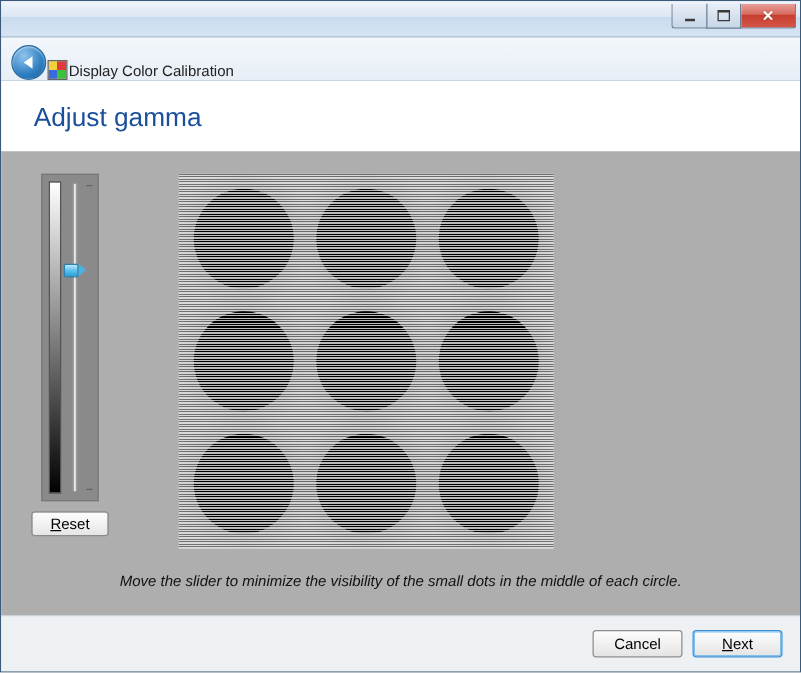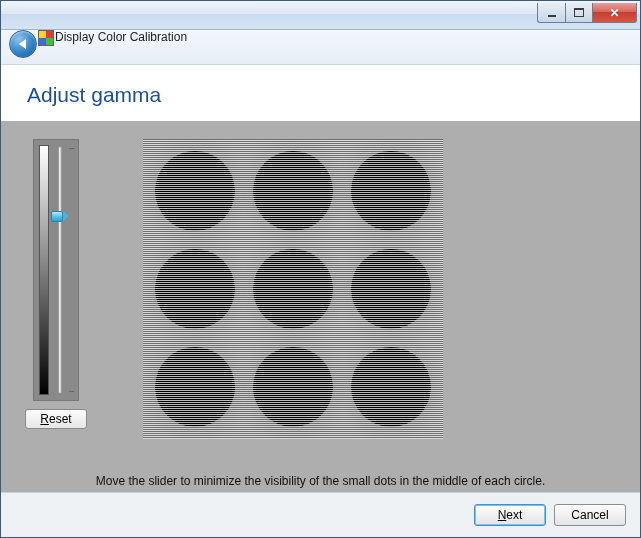--- a/index.html
+++ b/index.html
@@ -72,21 +72,21 @@
     line-height: 1;
     text-shadow: 0 0 1px rgba(0,0,0,.4);
   }
 
   
   .nav-row {
     height: 34px;
     background: linear-gradient(to bottom,#f3f7fc,#e8eef6);
     border-bottom: 1px solid #c9d6e4;
     display: flex;
-    align-items: flex-start;
+    align-items: flex-end;
     padding: 0 8px;
     gap: 1px;
   }
   .back-btn {
     width: 26px; height: 26px;
     border-radius: 50%;
     background: radial-gradient(circle at 35% 30%, #8fc4ef, #2d7dc0 60%, #1f5e93);
     border: 1px solid #2a6aa0;
     display:flex; align-items:center; justify-content:center;
     box-shadow: inset 0 1px 2px rgba(255,255,255,.6);
@@ -221,24 +221,25 @@
     width: 80px; height:80px;
     border-radius:50%;
     background: repeating-linear-gradient(to bottom, #000 0 1px, #bbb 1px 2px);
     filter: blur(.3px);
     box-shadow: 0 0 14px 8px rgba(0,0,0,.05);
   }
 
   .instruction {
     position:absolute;
     left:0; right:0;
-    bottom: 4px;
+    bottom: 20px;
     text-align:center;
     color:#111;
     font-size:12px;
+    font-style:italic;
   }
 
   
   .footer {
     height: 44px;
     background: #eef1f4;
     border-top: 1px solid #c9d0d8;
     display:flex;
     justify-content:flex-end;
     align-items:center;
@@ -318,17 +319,17 @@
         <div class="gamma-cell" style="left:12px; top:208px"></div>
         <div class="gamma-cell" style="left:110px; top:208px"></div>
         <div class="gamma-cell" style="left:208px; top:208px"></div>
       </div>
 
     </div>
     <div class="instruction">Move the slider to minimize the visibility of the small dots in the middle of each circle.</div>
   </div>
 
   <div class="footer">
+    <button class="nav-btn">Cancel</button>
     <button class="nav-btn primary"><span class="ul">N</span><span>ext</span></button>
-    <button class="nav-btn">Cancel</button>
   </div>
 
 </div>
 
 </body></html>

